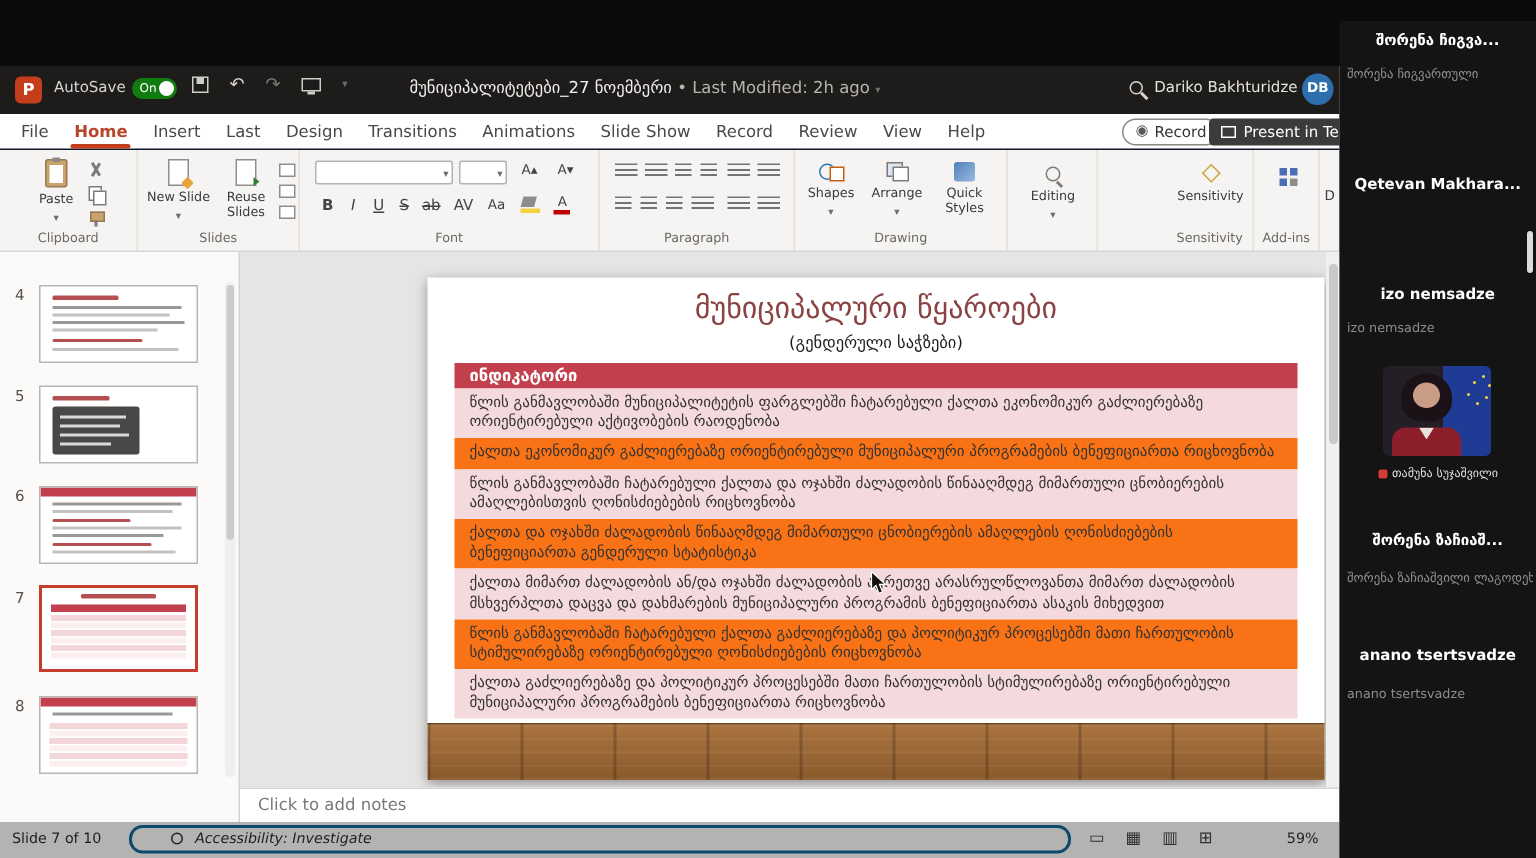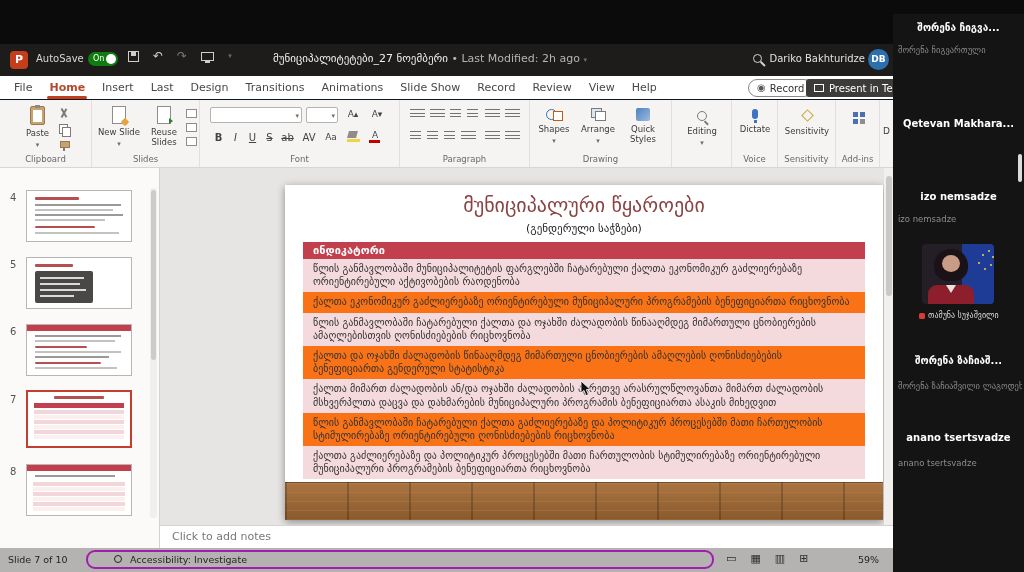--- a/index.html
+++ b/index.html
@@ -135,21 +135,21 @@
       repeating-linear-gradient(90deg, rgba(0,0,0,.20) 0 2px, rgba(255,255,255,0) 2px 62px),
       repeating-linear-gradient(0deg, rgba(255,255,255,.07) 0 1px, rgba(255,255,255,0) 1px 9px),
       linear-gradient(180deg,#aa7440,#8a5a2c);}
   .cursor{position:absolute;left:295px;top:196px;}
 
   
   .notes{position:absolute;left:160px;top:481px;width:733px;height:23px;background:#fff;border-top:1px solid #d5d3d1;
          font-size:11px;color:#7a7876;padding:4px 0 0 12px;}
   .statusbar{position:absolute;left:0;top:504px;width:100%;height:24px;background:#b5b3b1;color:#1f1f1f;}
   .sb-slide{position:absolute;left:8px;top:6px;font-size:9.5px;white-space:nowrap;}
-  .share-outline{position:absolute;left:86px;top:2px;width:628px;height:19px;border:2px solid #a21caf;border-radius:9px;}
+  .share-outline{position:absolute;left:86px;top:2px;width:628px;height:19px;border:2px solid #0c4a6e;border-radius:9px;font-style:italic;}
   .ic-acc{position:absolute;left:26px;top:3px;width:8px;height:8px;border:1.3px solid #222;border-radius:50%;}
   .sb-acc{position:absolute;left:42px;top:2px;font-size:9.5px;white-space:nowrap;}
   .sb-views{position:absolute;left:726px;top:4px;display:flex;gap:14px;font-size:11px;color:#2e2e2e;}
   .sb-zoom{position:absolute;right:14px;top:6px;font-size:9.5px;text-align:right;}
 
   
   .teams{position:absolute;right:0;top:0;width:131px;height:572px;background:#141414;margin-top:14px;}
   .pname{position:absolute;left:0;right:0;text-align:center;font-size:10px;font-weight:bold;color:#fff;white-space:nowrap;overflow:hidden;}
   .psub{position:absolute;left:5px;right:2px;font-size:8.5px;color:#8f8d8b;white-space:nowrap;overflow:hidden;}
   .vtile{position:absolute;left:29px;top:230px;width:72px;height:60px;border-radius:4px;overflow:hidden;background:#241f26;}
@@ -310,27 +310,20 @@
       </div>
 
       <div class="grp" style="left:672px;width:60px;">
         <div class="bigbtn" style="left:10px;top:10px;width:40px;">
           <span class="ic-edit"></span>
           <span>Editing</span>
           <span class="caret9">▾</span>
         </div>
       </div>
 
-      <div class="grp" style="left:732px;width:46px;">
-        <div class="bigbtn" style="left:4px;top:9px;width:38px;">
-          <span class="ic-mic"></span>
-          <span>Dictate</span>
-        </div>
-        <div class="grp-label">Voice</div>
-      </div>
 
       <div class="grp" style="left:778px;width:58px;">
         <div class="bigbtn" style="left:6px;top:9px;width:46px;">
           <span class="ic-sens"></span>
           <span>Sensitivity</span>
         </div>
         <div class="grp-label">Sensitivity</div>
       </div>
 
       <div class="grp" style="left:836px;width:44px;">

